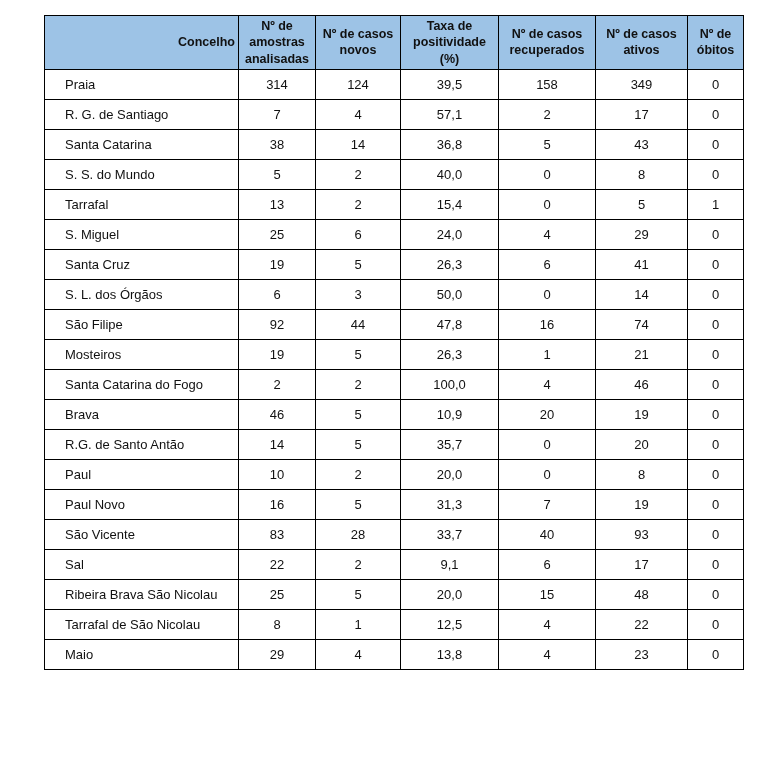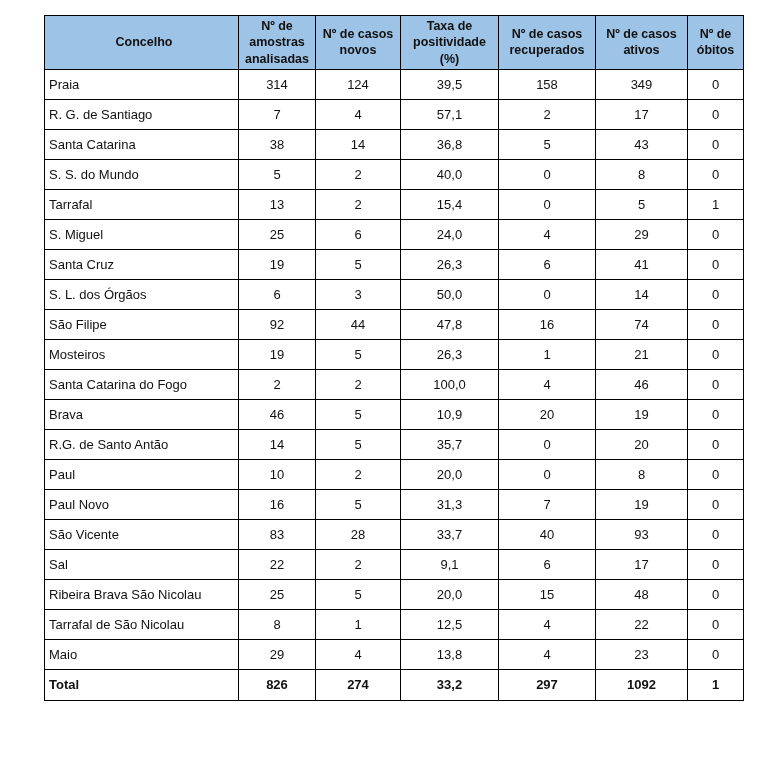--- a/index.html
+++ b/index.html
@@ -34,33 +34,33 @@
     background: var(--header-bg, #9DC3E6);
     font-weight: bold;
     font-size: 12.5px;
     line-height: 1.3;
     height: 52px;
     text-align: center;
     vertical-align: middle;
     padding: 2px 3px;
   }
   thead th.col-concelho {
-    text-align: center;
+    text-align: right;
     padding-left: 8px;
   }
   tbody td {
     height: 30px;
     font-size: 13px;
     text-align: center;
     vertical-align: middle;
     padding: 1px 2px;
   }
   tbody td.col-concelho {
     text-align: left;
-    padding-left: 4px;
+    padding-left: 20px;
   }
   tr.total-row td {
     font-weight: bold;
     height: 31px;
   }
 </style>
 </head>
 <body style="background: rgb(255, 255, 255);">
 
 <div class="table-wrap">
@@ -259,24 +259,15 @@
         </tr>
         <tr>
           <td class="col-concelho">Maio</td>
           <td>29</td>
           <td>4</td>
           <td>13,8</td>
           <td>4</td>
           <td>23</td>
           <td>0</td>
         </tr>
-        <tr class="total-row">
-          <td class="col-concelho">Total</td>
-          <td>826</td>
-          <td>274</td>
-          <td>33,2</td>
-          <td>297</td>
-          <td>1092</td>
-          <td>1</td>
-        </tr>
       </tbody>
   </table>
 </div>
 
 </body></html>

